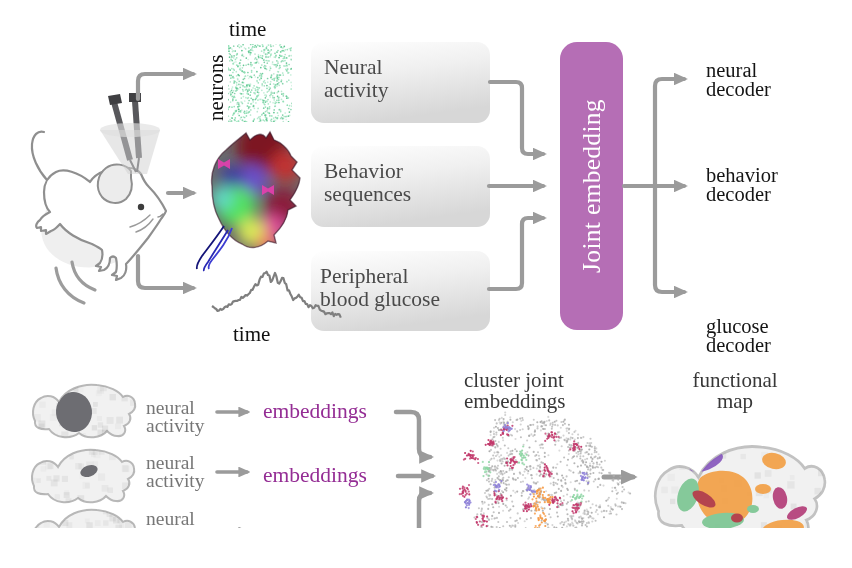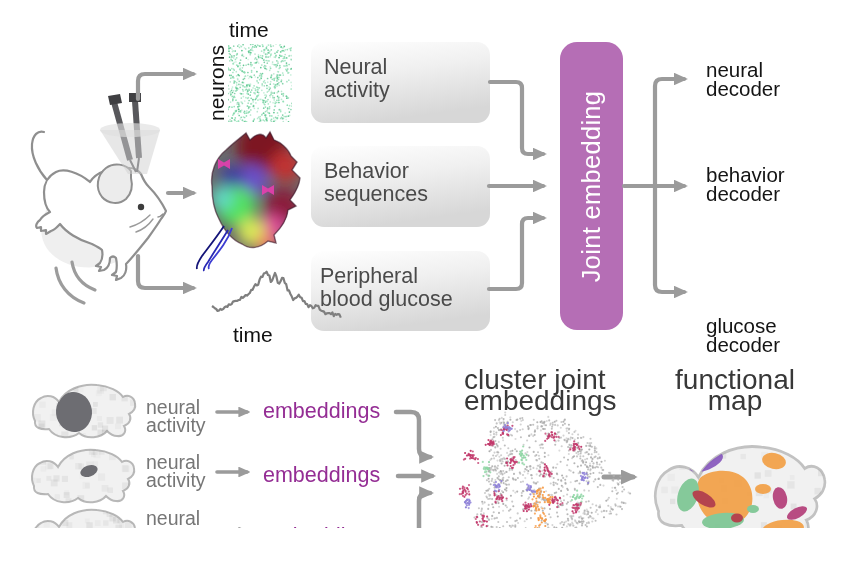--- a/index.html
+++ b/index.html
@@ -1,26 +1,26 @@
 <!DOCTYPE html>
 <html style="--arrow: #9b9b9b; --joint_embedding_fill: #b56eb5; --joint_embedding_text: #ffffff; --embeddings_text: #942d94; --input_box_text: #4a4a4a; --gray_label: #767676; --dark_label: #141414; --header_label: #3f3f3f; --section_title: #383838; --raster_green: #6ecf9d; --glucose_trace: #7f7f7f; --cluster_gray: #ababab; --cluster_crimson: #c23a6c; --cluster_green: #8fd6a5; --cluster_purple: #8f82d8; --cluster_orange: #f59a45; --map_orange: #f2a24a; --map_purple: #8a5cbe; --map_green: #7fc795; --map_crimson: #b5437c; --map_red: #b03a45; --brain_blob: #6d6d72;"><head>
 <meta charset="utf-8">
 <style>
   html,body{margin:0;padding:0;background:#ffffff;}
   .canvas{position:relative;width:852px;height:528px;background:#fff;overflow:hidden;
-          font-family:Liberation Sans, sans-serif;}
+          font-family:Liberation Serif, serif;}
   svg.layer{position:absolute;left:0;top:0;}
   .lbl{position:absolute;white-space:pre-line;line-height:1.0;}
   .axis{font-size:21px;color:#111;}
   .boxlbl{font-size:21.5px;line-height:23px;color:var(--input_box_text,#4a4a4a);}
   .hdr{font-size:21px;line-height:20.5px;color:var(--header_label,#3f3f3f);text-align:center;width:182px;}
   .dec{font-size:20.5px;line-height:18.5px;color:var(--dark_label,#141414);}
   .gin{font-size:19.5px;line-height:17.5px;color:var(--gray_label,#767676);}
   .emb{font-size:21.5px;color:var(--embeddings_text,#942d94);}
-  .sect{font-size:28px;line-height:20.5px;color:var(--section_title,#383838);}
+  .sect{font-size:21px;line-height:20.5px;color:var(--section_title,#383838);}
   .joint-wrap{position:absolute;left:560px;top:42px;width:63px;height:288px;
               display:flex;align-items:center;justify-content:center;}
   .joint-txt{transform:rotate(-90deg);white-space:nowrap;font-size:25.5px;letter-spacing:.3px;
              color:var(--joint_embedding_text,#fff);}
   .vlabel{transform-origin:0 0;transform:rotate(-90deg);}
 </style>
 </head>
 <body>
 
 <div class="canvas">

